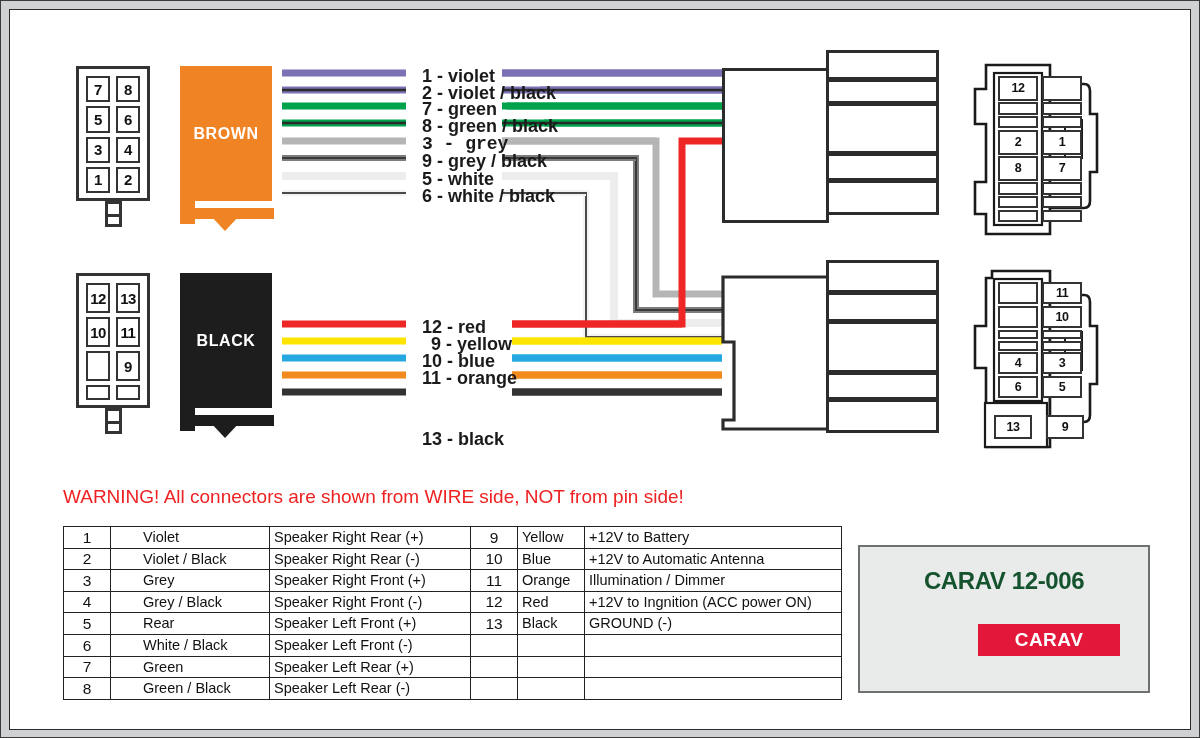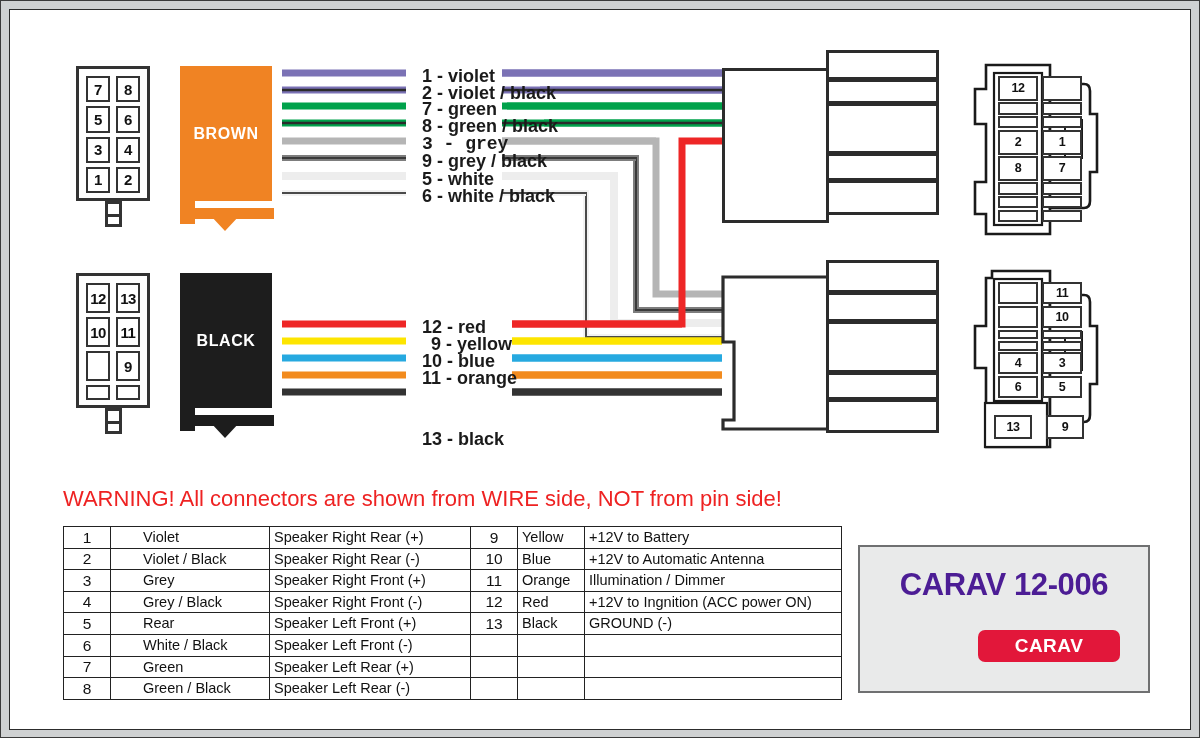--- a/index.html
+++ b/index.html
@@ -101,21 +101,21 @@
     box-sizing: border-box;
     border: 3px solid #2c2c2c;
     background: #ffffff;
   }
 
   
   #warning {
     position: absolute;
     left: 53px;
     top: 476px;
-    font-size: 22px;
+    font-size: 19px;
     color: #ee2222;
     white-space: nowrap;
     font-family: "Liberation Sans", sans-serif;
   }
 
   
   #pintable {
     position: absolute;
     left: 53px;
     top: 516px;
@@ -146,40 +146,39 @@
     height: 148px;
     background: #e9eaea;
     border: 2px solid #6f7071;
     box-sizing: border-box;
   }
   #logo-title {
     position: absolute;
     left: 0; right: 0;
     top: 20px;
     text-align: center;
-    font-size: 31px;
+    font-size: 24px;
     font-weight: bold;
-    color: #4c1d95;
+    color: #14532d;
     letter-spacing: -0.4px;
   }
   #logo-brand {
     position: absolute;
     left: 118px;
-    top: 83px;
+    top: 77px;
     width: 142px;
     height: 32px;
     background: #e2173a;
     color: #ffffff;
     font-size: 19px;
     font-weight: bold;
     letter-spacing: 0.5px;
     display: flex;
     align-items: center;
     justify-content: center;
-    border-radius: 7px;
   }
 </style>
 </head>
 <body>
 
 <div id="page">
   <div id="frame-outer"></div>
   <div id="canvas">
 
     <svg class="abs" style="left:0;top:0;width:1182px;height:721px;" viewBox="0 0 1182 721">

